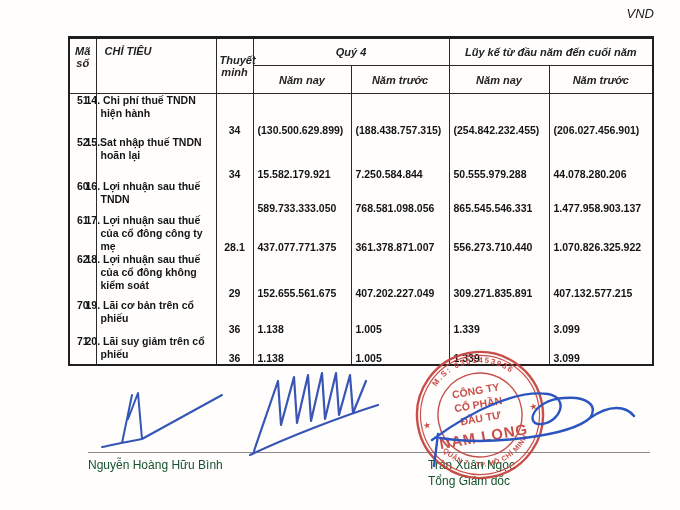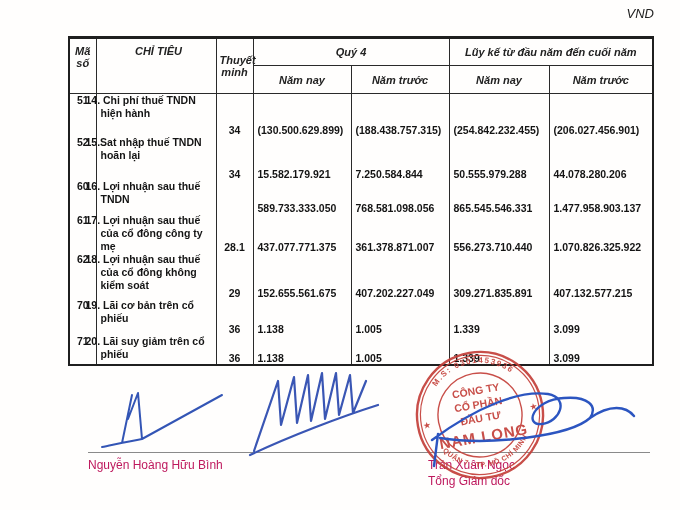--- a/index.html
+++ b/index.html
@@ -19,40 +19,40 @@
     position:absolute;left:68px;top:36px;
     width:584px;border-collapse:collapse;table-layout:fixed;
     border:2px solid #1f1f1f;border-top:3px solid #1f1f1f;
   }
   table.fin th{
     border:1px solid #2a2a2a;
     font-style:italic;font-weight:600;font-size:11px;color:#222;
     padding:2px 3px;text-align:center;vertical-align:middle;
     background:#fffefd;
   }
-  table.fin th.h-label{text-align:center;padding-left:8px;vertical-align:top;padding-top:6px;}
+  table.fin th.h-label{text-align:left;padding-left:8px;vertical-align:top;padding-top:6px;}
   table.fin th.h-code{vertical-align:top;padding-top:6px;}
   table.fin td{
     font-size:10.5px;font-weight:700;color:#141414;
     border-left:1px solid #2a2a2a;border-right:1px solid #2a2a2a;
     border-top:none;border-bottom:none;
     padding:0 4px;
   }
   td.col-code{text-align:center;vertical-align:top;padding-top:5px;}
   td.col-label{
     vertical-align:top;padding-top:5px;font-size:11px;line-height:13px;
     padding-left:22px;text-indent:-15px;padding-right:4px;
   }
   td.col-note{text-align:center;vertical-align:bottom;padding-bottom:8px;}
   td.col-num{vertical-align:bottom;padding-bottom:8px;padding-right:6px;white-space:nowrap;}
   .sig-rule{
     position:absolute;left:88px;width:562px;top:452px;height:0;
     border-top:1px solid #8a8a8a;
   }
-  .sig-block{position:absolute;top:457px;font-size:12px;line-height:16px;color:#be185d;}
+  .sig-block{position:absolute;top:457px;font-size:12px;line-height:16px;color:#14532d;}
   .sig-name{font-weight:400;}
   .sig-role{font-weight:400;}
   #sig-block-1{left:88px;}
   #sig-block-2{left:258px;}
   #sig-block-3{left:428px;}
   .sig-svg{position:absolute;}
   #sig1{left:98px;top:383px;}
   #sig2{left:248px;top:365px;}
   #sig3{left:428px;top:378px;z-index:4;}
   #stamp{position:absolute;left:413px;top:348px;z-index:3;opacity:0.92;}

